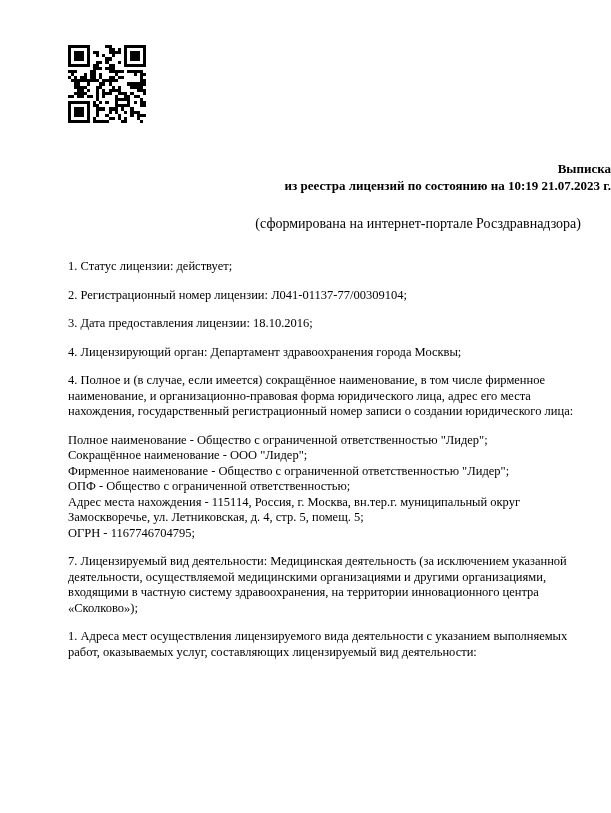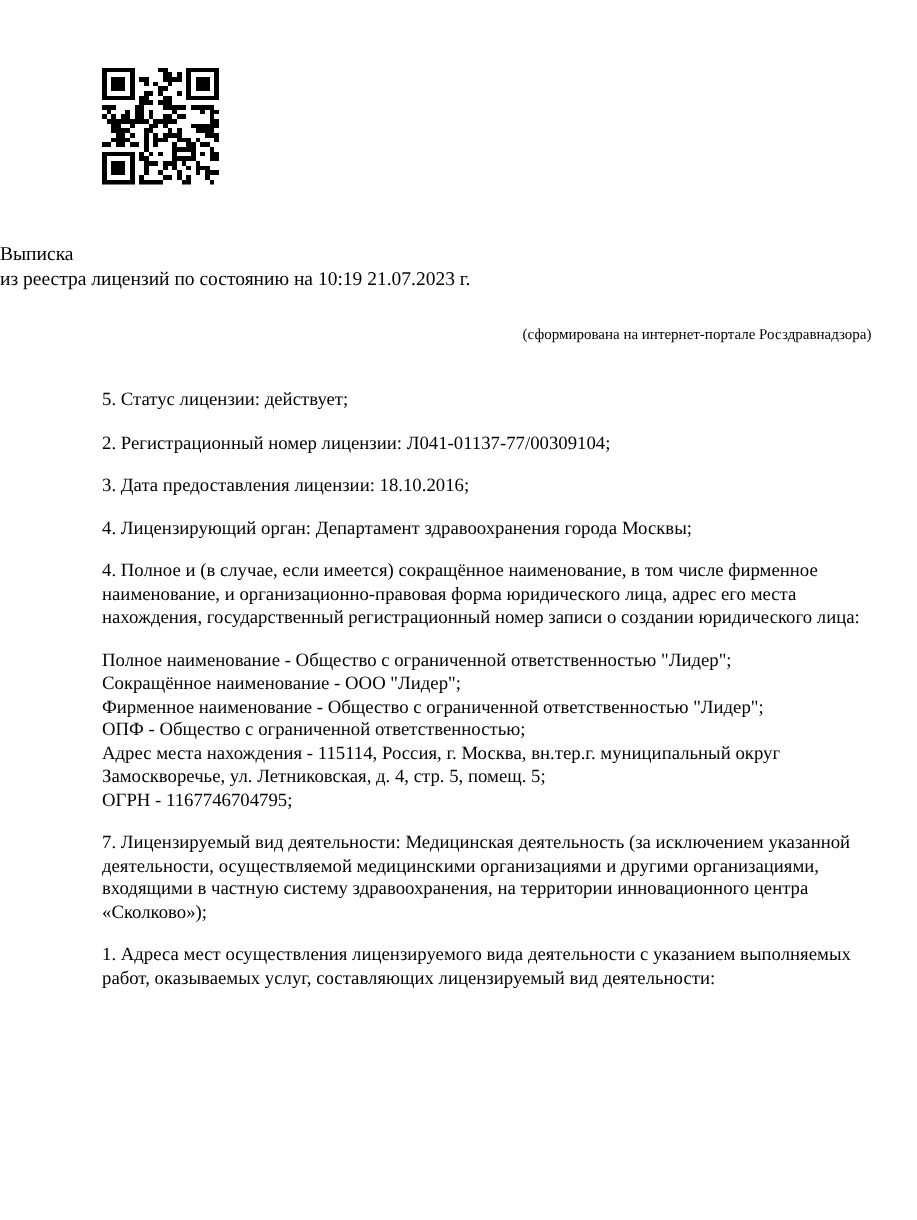--- a/index.html
+++ b/index.html
@@ -21,30 +21,30 @@
     left: 68px;
     top: 45px;
     width: 78px;
     height: 78px;
   }
   .title-block {
     position: absolute;
     top: 160px;
     left: 0;
     right: 0;
-    text-align: left;
-    font-weight: normal;
+    text-align: right;
+    font-weight: bold;
     font-size: 13px;
     line-height: 17px;
   }
   .subtitle {
     position: absolute;
     top: 218px;
     right: 30px;
-    font-size: 10px;
+    font-size: 14px;
     line-height: 12px;
     text-align: right;
     font-weight: normal;
   }
   .body-text {
     position: absolute;
     top: 259px;
     left: 68px;
     width: 513px;
     font-size: 12.5px;
@@ -278,21 +278,21 @@
       </svg></div>
 
   <div class="title-block">
     <div>Выписка</div>
     <div>из реестра лицензий по состоянию на 10:19 21.07.2023 г.</div>
   </div>
 
   <div class="subtitle">(сформирована на интернет-портале Росздравнадзора)</div>
 
   <div class="body-text">
-    <p>5. Статус лицензии: действует;</p>
+    <p>1. Статус лицензии: действует;</p>
     <p>2. Регистрационный номер лицензии: Л041-01137-77/00309104;</p>
     <p>3. Дата предоставления лицензии: 18.10.2016;</p>
     <p>4. Лицензирующий орган: Департамент здравоохранения города Москвы;</p>
     <p>4. Полное и (в случае, если имеется) сокращённое наименование, в том числе фирменное наименование, и организационно-правовая форма юридического лица, адрес его места нахождения, государственный регистрационный номер записи о создании юридического лица:</p>
     <p>Полное наименование - Общество с ограниченной ответственностью "Лидер";
 Сокращённое наименование - ООО "Лидер";
 Фирменное наименование - Общество с ограниченной ответственностью "Лидер";
 ОПФ - Общество с ограниченной ответственностью;
 Адрес места нахождения - 115114, Россия, г. Москва, вн.тер.г. муниципальный округ Замоскворечье, ул. Летниковская, д. 4, стр. 5, помещ. 5;
 ОГРН - 1167746704795;</p>

